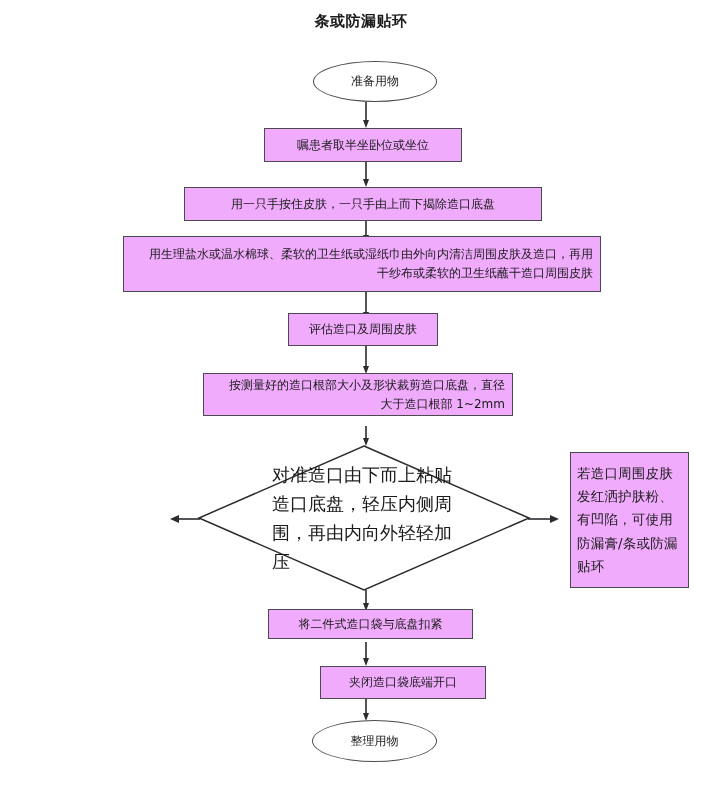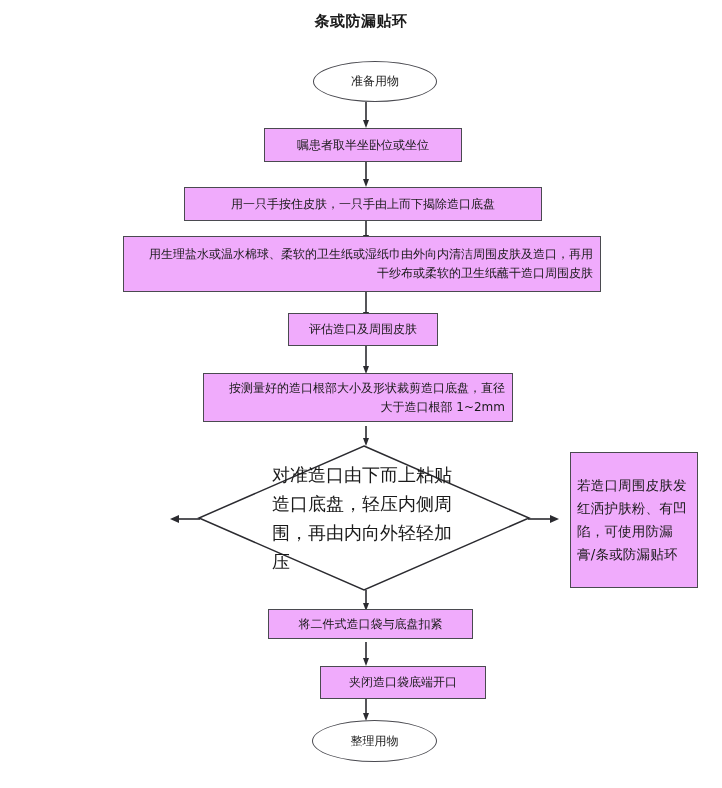--- a/index.html
+++ b/index.html
@@ -139,21 +139,21 @@
     <span>评估造口及周围皮肤</span>
   </div>
 
   <div class="conn" style="left:363px; top:346px;">
     <svg width="6" height="28" viewBox="0 0 6 28">
       <line x1="3" y1="0" x2="3" y2="21" stroke="#2b2b30" stroke-width="1.6"></line>
       <polygon points="3,28 0,20 6,20" fill="#2b2b30"></polygon>
     </svg>
   </div>
 
-  <div class="node box box-wide-text" style="left:203px; top:373px; width:310px; height:49px;">
+  <div class="node box box-wide-text" style="left:203px; top:373px; width:310px; height:43px;">
     <span>按测量好的造口根部大小及形状裁剪造口底盘，直径大于造口根部 1~2mm</span>
   </div>
 
   <div class="conn" style="left:363px; top:426px;">
     <svg width="6" height="20" viewBox="0 0 6 20">
       <line x1="3" y1="0" x2="3" y2="13" stroke="#2b2b30" stroke-width="1.6"></line>
       <polygon points="3,20 0,12 6,12" fill="#2b2b30"></polygon>
     </svg>
   </div>
 
@@ -174,21 +174,21 @@
   </div>
 
   <div class="conn" style="left:528px; top:515px;">
     <svg width="31" height="8" viewBox="0 0 31 8">
       <line x1="0" y1="4" x2="22" y2="4" stroke="#2b2b30" stroke-width="1.6"></line>
       <polygon points="31,4 22,0 22,8" fill="#2b2b30"></polygon>
     </svg>
   </div>
 
 
-  <div class="node box side-box" style="left:570px; top:452px; width:128px; height:136px;">
+  <div class="node box side-box" style="left:570px; top:452px; width:119px; height:136px;">
     <span>若造口周围皮肤发红洒护肤粉、有凹陷，可使用防漏膏/条或防漏贴环</span>
   </div>
 
   <div class="conn" style="left:363px; top:590px;">
     <svg width="6" height="21" viewBox="0 0 6 21">
       <line x1="3" y1="0" x2="3" y2="14" stroke="#2b2b30" stroke-width="1.6"></line>
       <polygon points="3,21 0,13 6,13" fill="#2b2b30"></polygon>
     </svg>
   </div>
 

